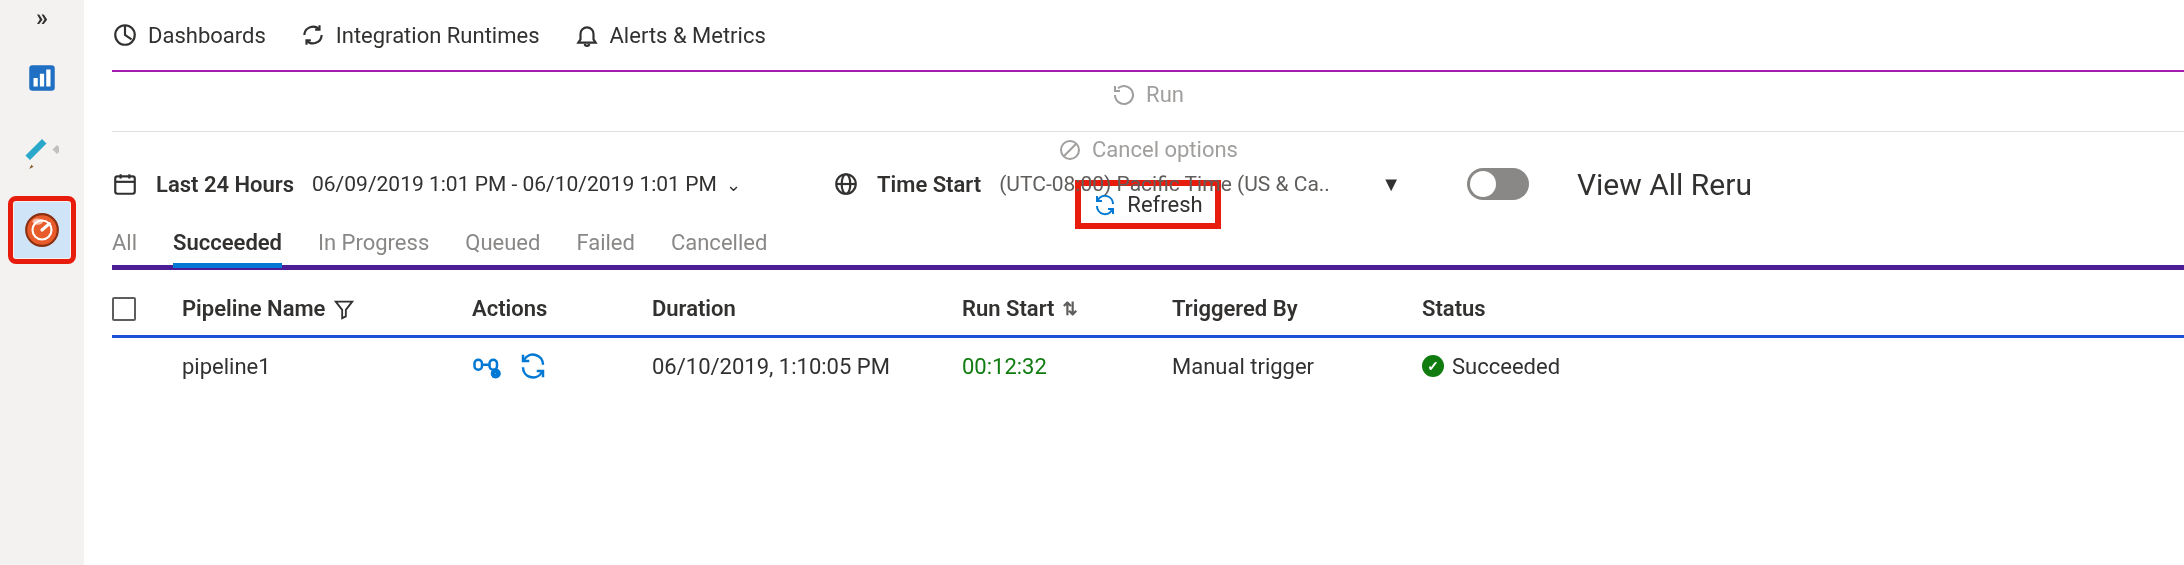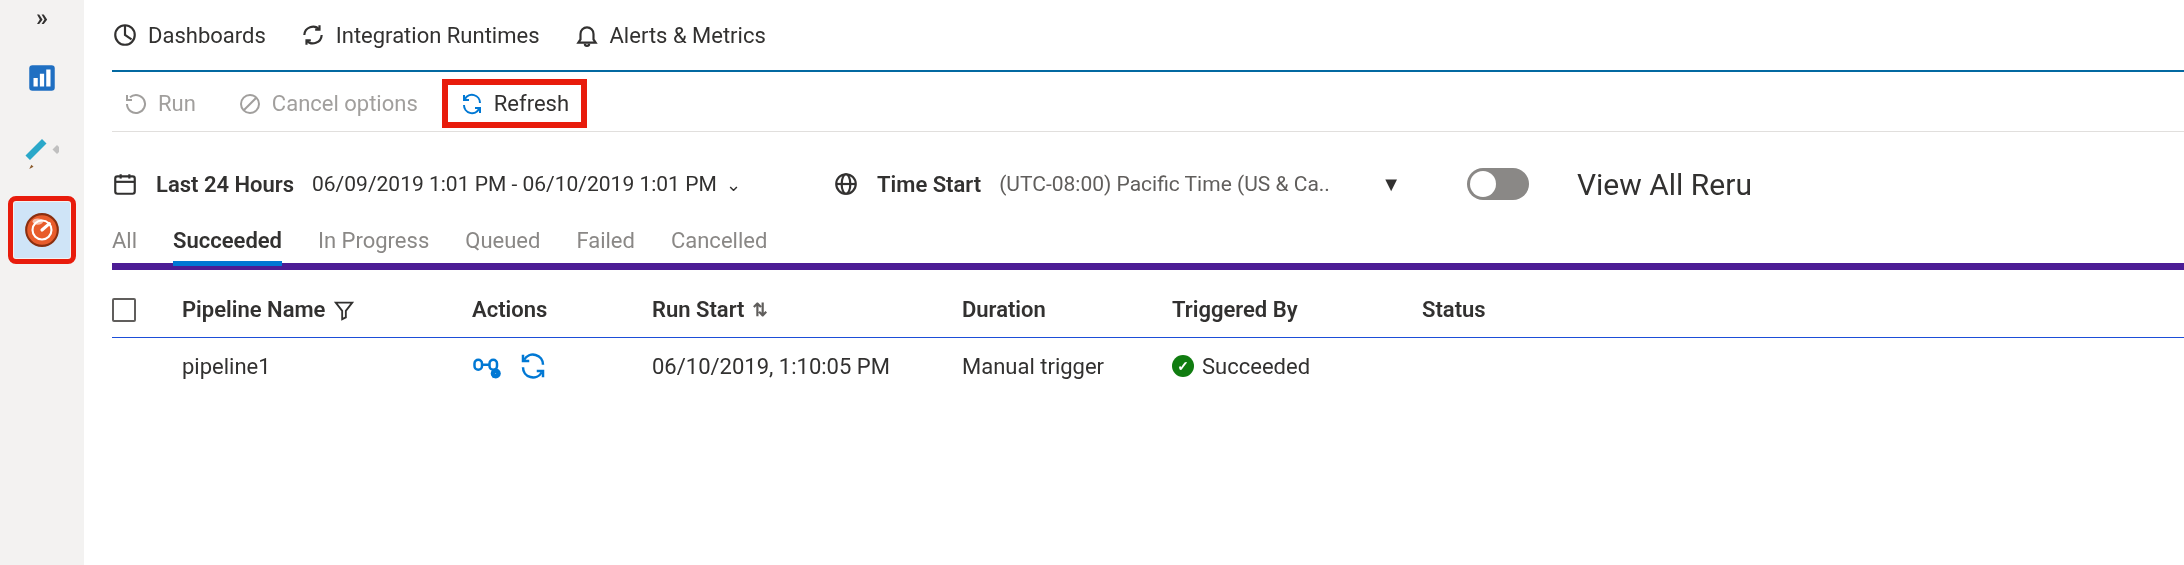--- a/index.html
+++ b/index.html
@@ -53,21 +53,21 @@
     flex-direction: column;
     padding-left: 28px;
     min-width: 0;
   }
   
   .top-tabs {
     display: flex;
     align-items: center;
     height: 72px;
     gap: 34px;
-    border-bottom: 2px solid #0369a1;
+    border-bottom: 2px solid #a21caf;
   }
   .top-tab {
     display: flex;
     align-items: center;
     gap: 10px;
     height: 100%;
     cursor: pointer;
     position: relative;
     color: #323130;
     font-size: 22px;
@@ -81,20 +81,21 @@
   }
   .top-tab .ticon { width: 26px; height: 26px; color: #323130; }
   
   .toolbar {
     display: flex;
     align-items: center;
     height: 60px;
     gap: 18px;
     border-bottom: 1px solid #e1dfdd;
     padding-top: 4px;
+    flex-direction: column;
   }
   .tb-btn {
     display: flex;
     align-items: center;
     gap: 10px;
     padding: 6px 12px;
     font-size: 22px;
     color: #a19f9d;
     cursor: pointer;
     border: none;
@@ -138,21 +139,21 @@
     width: 26px; height: 26px; border-radius: 50%;
     background: #ffffff;
   }
   .toggle-label { font-size: 30px; margin-left: 30px; overflow: hidden; text-overflow: ellipsis; }
   
   .status-tabs {
     display: flex;
     align-items: flex-end;
     gap: 36px;
     height: 52px;
-    border-bottom: 7px solid #4c1d95;
+    border-bottom: 5px solid #4c1d95;
     padding-top: 6px;
   }
   .status-tab {
     font-size: 22px;
     color: #8a8886;
     padding-bottom: 10px;
     cursor: pointer;
     position: relative;
   }
   .status-tab.active {
@@ -174,21 +175,21 @@
   }
   .thead, .trow {
     display: grid;
     grid-template-columns: 70px 290px 180px 310px 210px 250px 220px;
     align-items: center;
     min-height: 56px;
     padding: 6px 0;
   }
   .thead {
     font-weight: 600;
-    border-bottom: 1px solid #1d4ed8;
+    border-bottom: 3px solid #1d4ed8;
   }
   .th-cell, .td-cell { display: flex; align-items: center; gap: 8px; }
   .chk {
     width: 24px; height: 24px; border: 2px solid #605e5c; border-radius: 2px;
     background: #fff;
   }
   .filter-glyph { font-size: 20px; color: #323130; }
   .sort-glyph { font-size: 18px; color: #605e5c; }
   .dur-green { color: #107c10; }
   .status-ok { display: flex; align-items: center; gap: 8px; }
@@ -340,25 +341,25 @@
       <div class="th-cell">
         <span>Pipeline Name</span>
         <svg class="filter-glyph" viewBox="0 0 24 24" width="22" height="22" fill="none" stroke="currentColor" stroke-width="2">
           <polygon points="3,4 21,4 14,13 14,20 10,22 10,13"></polygon>
         </svg>
       </div>
       <div class="th-cell">
         <span>Actions</span>
       </div>
       <div class="th-cell">
+        <span>Duration</span>
+      </div>
+      <div class="th-cell">
         <span>Run Start</span>
         <span class="sort-glyph">⇅</span>
-      </div>
-      <div class="th-cell">
-        <span>Duration</span>
       </div>
       <div class="th-cell">
         <span>Triggered By</span>
       </div>
       <div class="th-cell">
         <span>Status</span>
       </div>
     </div>
 
     <div class="trow">
@@ -373,20 +374,21 @@
             <polygon points="17.5,16 21,18 17.5,20" fill="#fff"></polygon>
         </svg>
         <svg viewBox="0 0 24 24" fill="none" stroke="#0078d4" stroke-width="2">
           <path d="M20 11A8 8 0 0 0 5 7"></path>
             <polyline points="4,3 4,8 9,8"></polyline>
           <path d="M4 13a8 8 0 0 0 15 4"></path>
             <polyline points="20,21 20,16 15,16"></polyline>
         </svg>
       </div>
       <div class="td-cell">06/10/2019, 1:10:05 PM</div>
+      <div class="td-cell dur-green">00:12:32</div>
       <div class="td-cell">Manual trigger</div>
       <div class="td-cell status-ok">
         <span class="ok-badge">✓</span>
         <span>Succeeded</span>
       </div>
     </div>
   </div>
 
 </main>
 

